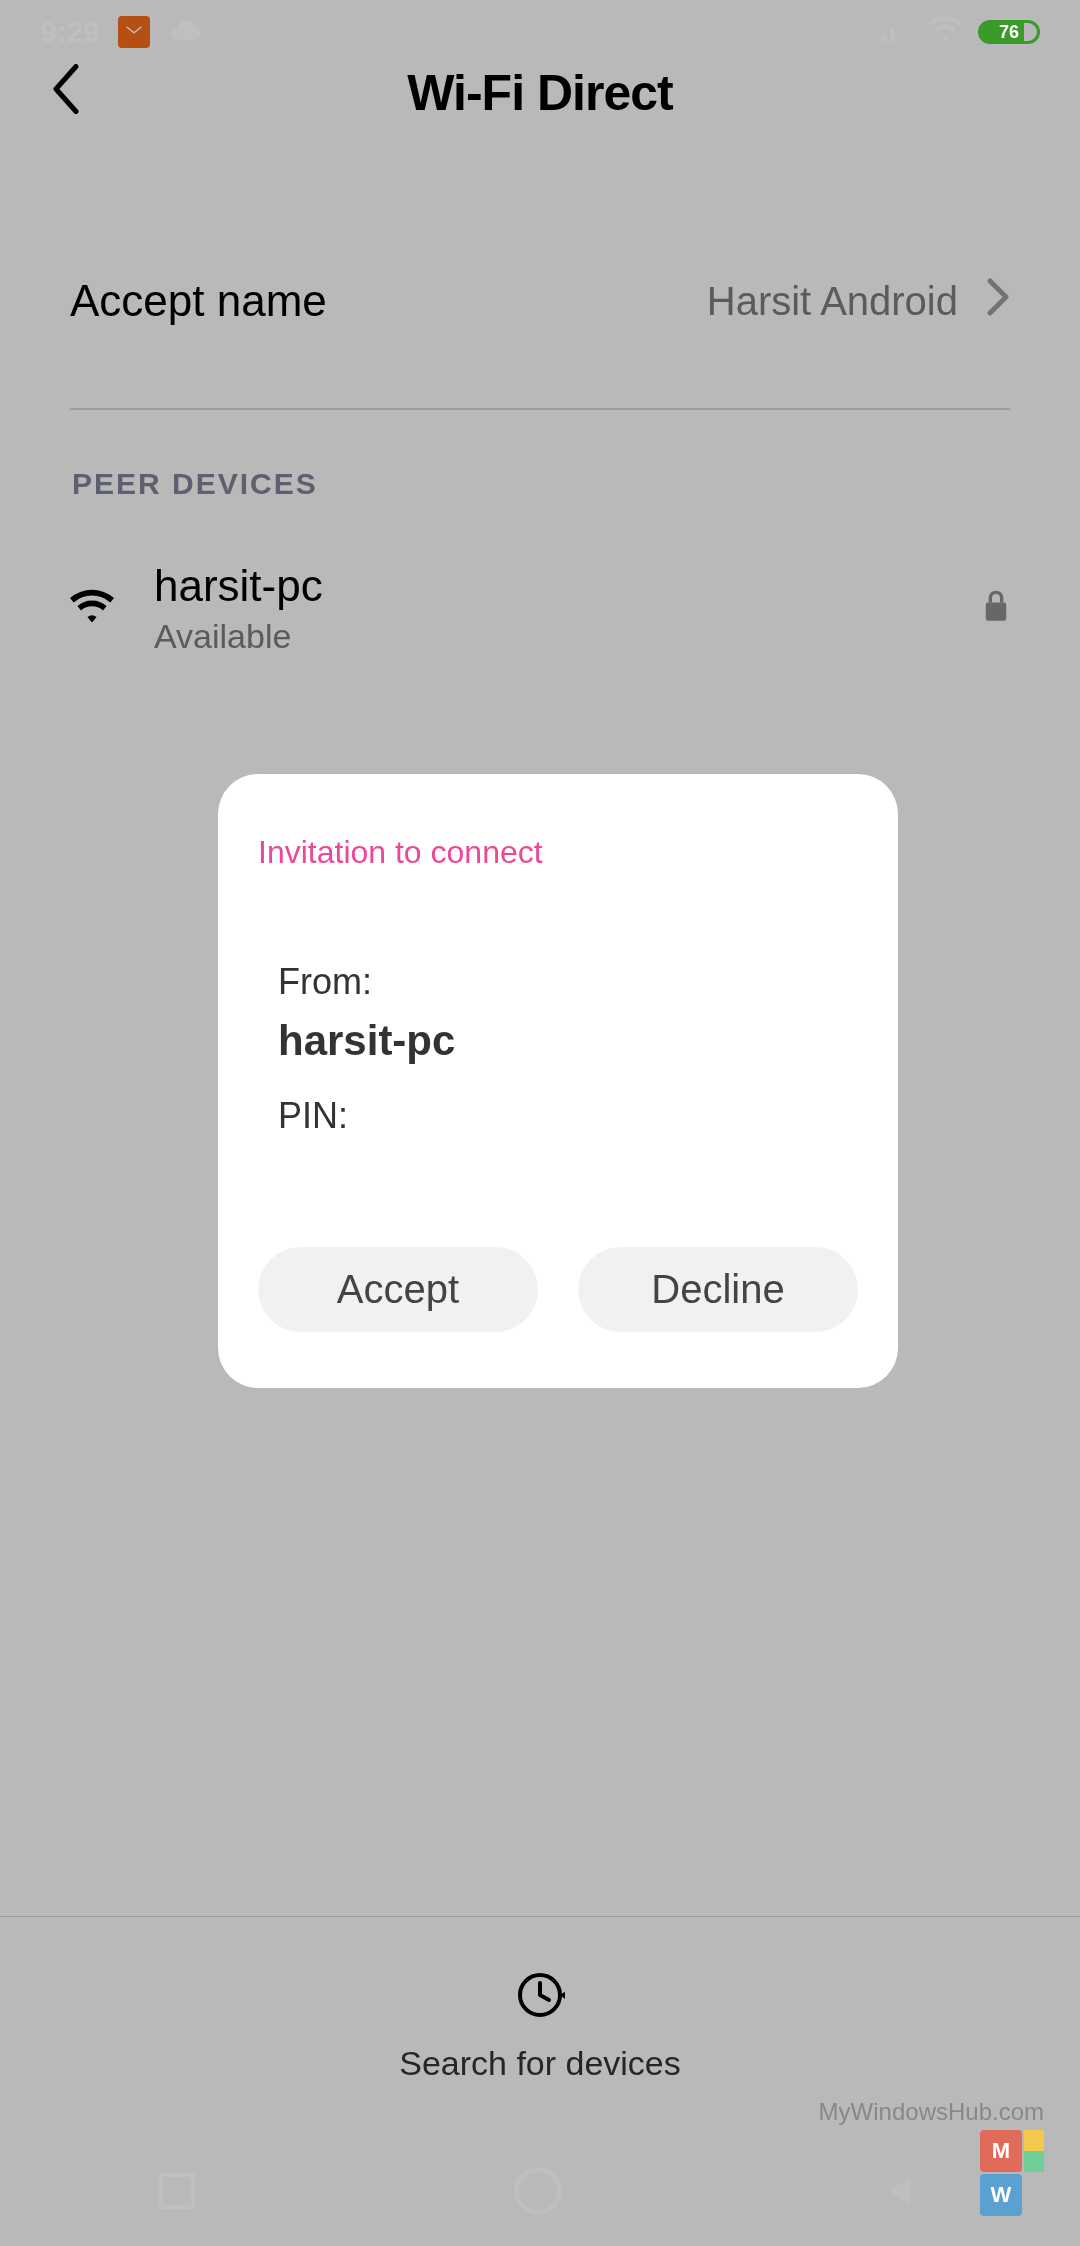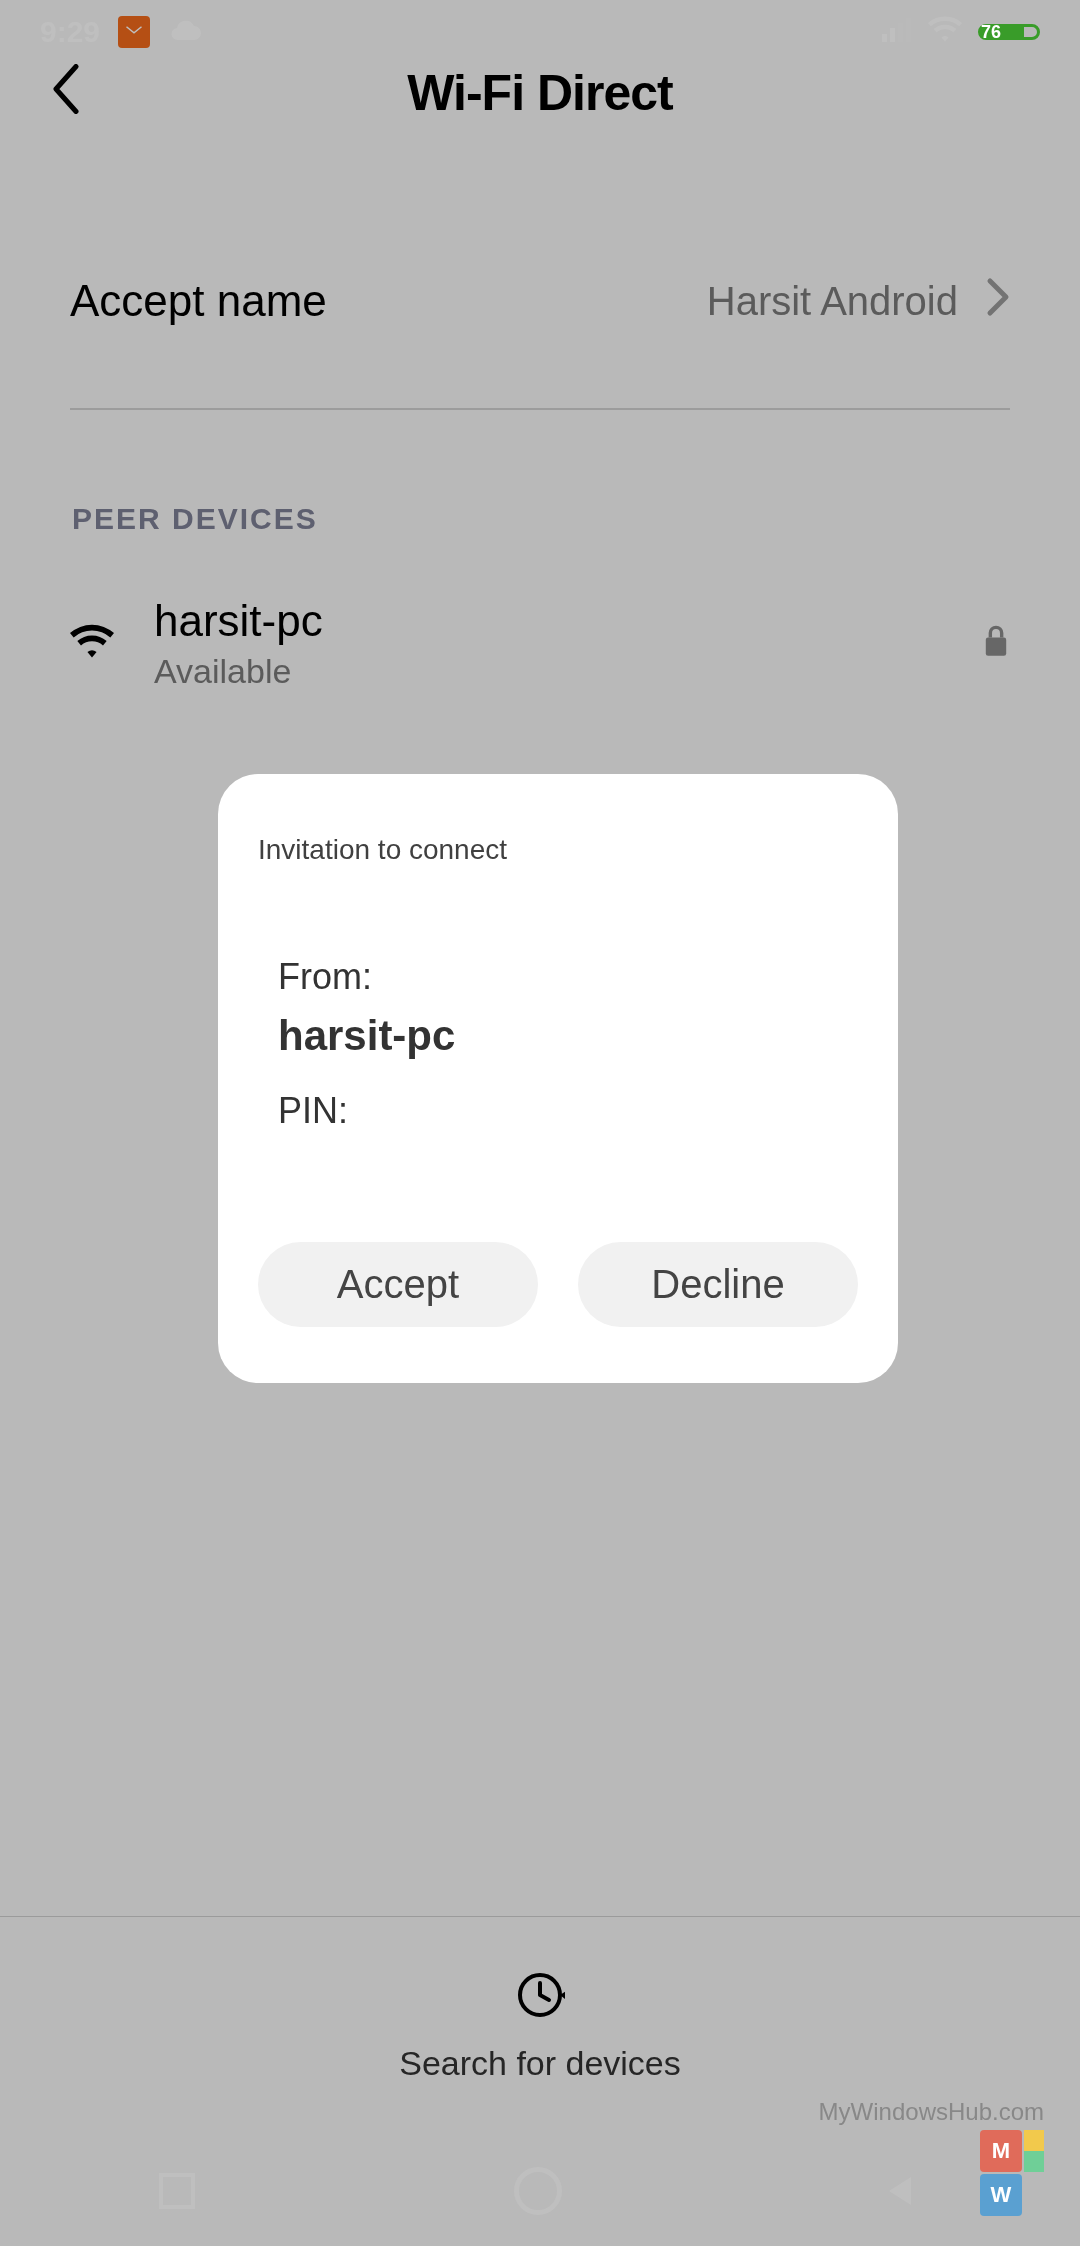--- a/index.html
+++ b/index.html
@@ -9,40 +9,40 @@
   
   .page { position:absolute; inset:0; background:#f7f7f7; }
 
   
   .status-bar { height:64px; padding:0 40px; display:flex; align-items:center; justify-content:space-between; color:#fff; font-size:30px; font-weight:600; }
   .status-left { display:flex; align-items:center; gap:18px; }
   .status-right { display:flex; align-items:center; gap:16px; }
   .notif-icon { width:32px; height:32px; background:#f26a1b; border-radius:4px; display:flex; align-items:center; justify-content:center; color:#fff; font-size:20px; }
   .cloud-icon svg { display:block; }
   .battery {
-    width:62px; height:16px; border:3px solid #4cd137; border-radius:15px; position:relative; display:flex; align-items:center; justify-content:flex-start;
+    width:62px; height:24px; border:3px solid #4cd137; border-radius:15px; position:relative; display:flex; align-items:center; justify-content:center;
     color:#fff; font-size:18px; font-weight:700;
     background: linear-gradient(to right, #4cd137 0%, #4cd137 76%, transparent 76%);
   }
 
   
   .header { height:130px; display:flex; align-items:flex-start; padding:0 50px; }
   .back { width:60px; font-size:50px; font-weight:400; color:#000; }
   .title { flex:1; text-align:center; font-size:50px; font-weight:700; color:#000; letter-spacing:-1px; }
   .header-spacer { width:60px; }
 
   
   .row-devname { margin-top:40px; padding:40px 70px; display:flex; align-items:center; justify-content:space-between; }
   .row-devname .label { font-size:44px; color:#000; }
   .row-devname .right { display:flex; align-items:center; gap:28px; color:#7a7a7a; font-size:40px; }
   .chev-right { font-size:46px; color:#7a7a7a; }
 
   .divider { height:1.5px; background:#d0d0d0; margin:40px 70px 0; }
 
-  .section-title { font-size:30px; font-weight:700; letter-spacing:2px; color:#7e8096; padding:92px 72px 30px; }
+  .section-title { font-size:30px; font-weight:700; letter-spacing:2px; color:#7e8096; padding:57px 72px 30px; }
 
   
   .peer-row { display:flex; align-items:center; padding:30px 70px; gap:40px; }
   .peer-row .texts { flex:1; }
   .peer-row .name { font-size:44px; color:#000; font-weight:400; }
   .peer-row .status { font-size:34px; color:#7a7a7a; margin-top:6px; }
   .lock-icon { color:#7a7a7a; }
 
   
   .bottom-action { position:absolute; left:0; right:0; bottom:110px; height:220px; border-top:1px solid #cfcfcf; display:flex; flex-direction:column; align-items:center; justify-content:center; gap:20px;margin-top:41px; }
@@ -60,21 +60,21 @@
   .mw .m { width:42px; height:42px; background:#e06b5a; color:#fff; display:flex; align-items:center; justify-content:center; font-size:22px; font-weight:700; border-radius:4px;}
   .mw .w { width:42px; height:42px; background:#5aa0d1; color:#fff; display:flex; align-items:center; justify-content:center; font-size:22px; font-weight:700; border-radius:4px;}
   .mw .sq { width:20px; height:42px; display:flex; flex-direction:column; }
   .mw .sq .a{flex:1;background:#f2c94c;} .mw .sq .b{flex:1;background:#6fcf97;}
 
   
   .scrim { position:absolute; inset:0; background:rgba(0,0,0,0.25); }
 
   
   .dialog { position:absolute; left:218px; top:774px; width:680px; background:#fff; border-radius:40px; padding:60px 40px 56px; }
-  .dialog h2 { font-size:28px; color:#404040; font-weight:400; }
+  .dialog h2 { font-size:32px; color:#ec4899; font-weight:400; }
   .dialog .body { margin-top:90px; padding:0 20px; }
   .dialog .from-label { font-size:36px; color:#333; }
   .dialog .from-name { font-size:42px; color:#333; font-weight:700; margin-top:14px; }
   .dialog .pin-label { font-size:36px; color:#333; margin-top:30px; }
   .dialog .buttons { display:flex; gap:40px; margin-top:110px; justify-content:center;}
   .dialog button { flex:1; height:85px; border:none; border-radius:50px; background:#f1f1f1; font-size:40px; color:#444; font-weight:500; cursor:pointer; }
 
 </style>
 </head>
 <body>

